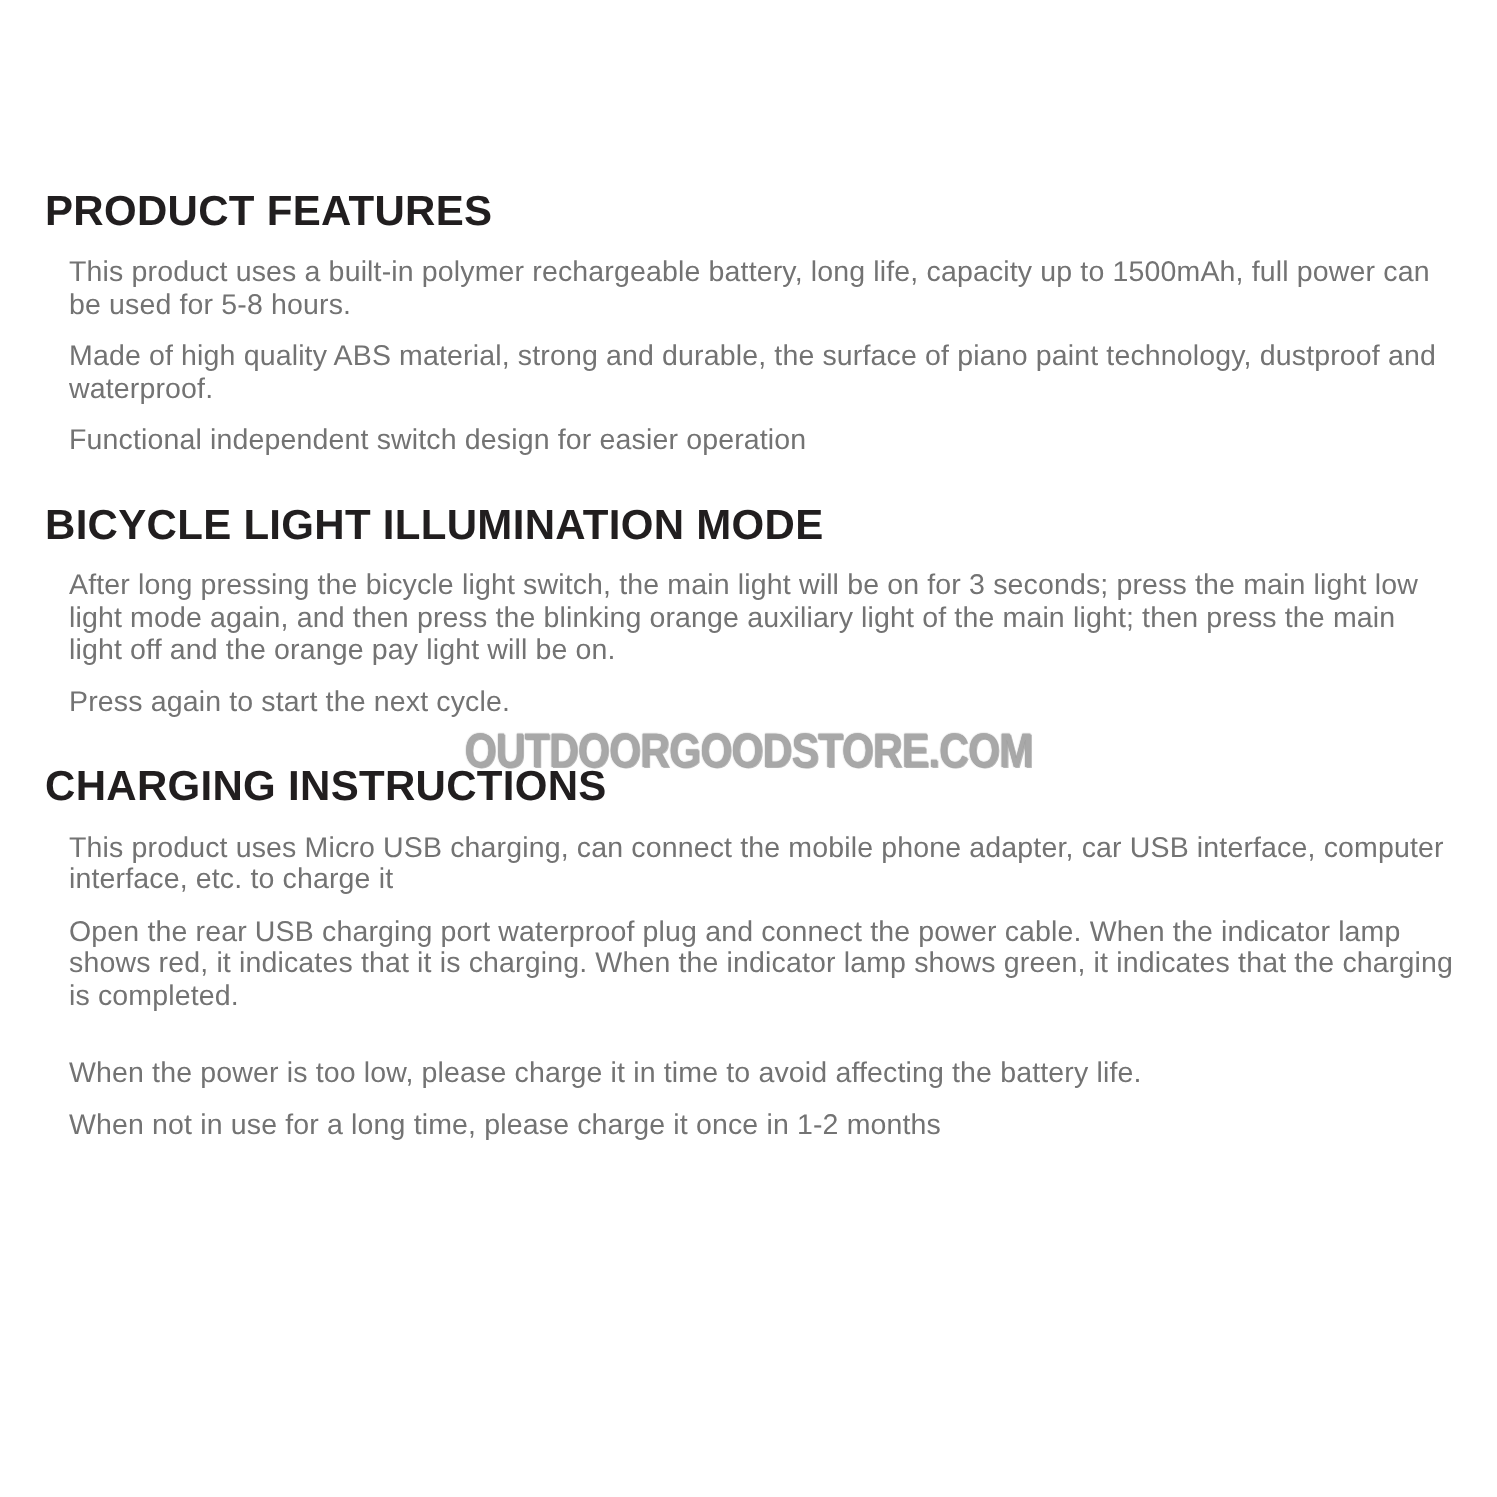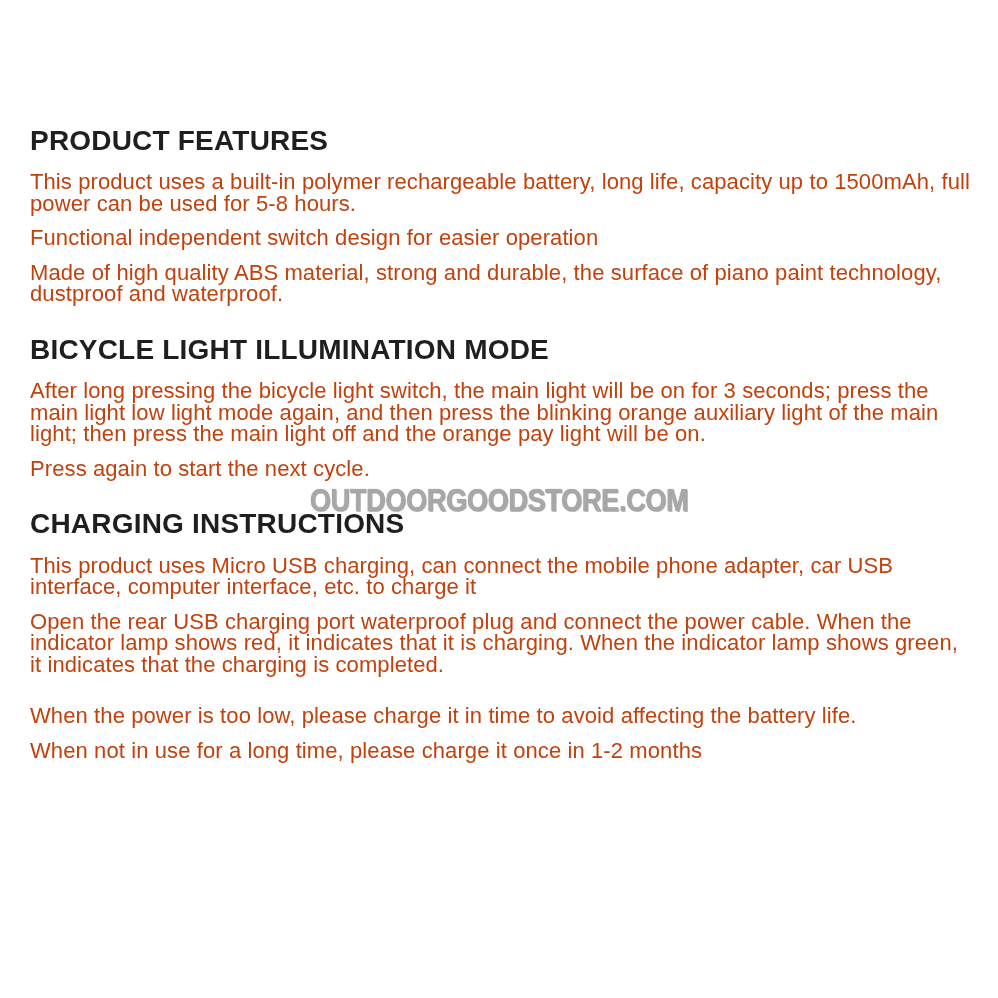--- a/index.html
+++ b/index.html
@@ -20,24 +20,24 @@
   .doc-section { margin: 0 0 30px 0; }
   .section-heading {
     font-size: 28px;
     font-weight: 700;
     color: #211e1f;
     letter-spacing: 0.2px;
     margin: 0 0 16px 0;
     line-height: 1.05;
   }
   .body-para {
-    font-size: 22px;
+    font-size: 19px;
     line-height: 21.5px;
-    color: #c2410c;
-    margin: 0 0 13px 0;
+    color: #737373;
+    margin: 0 0 13px 16px;
     letter-spacing: 0.1px;
   }
   .watermark {
     position: absolute;
     top: 482px;
     left: 50%;
     transform: translateX(-50%) scale(0.88, 1.04);
     transform-origin: center top;
     font-size: 31px;
     font-weight: 700;
@@ -49,22 +49,22 @@
   }
 </style>
 </head>
 <body>
 
 <div class="doc">
 
   <section class="doc-section">
     <h2 class="section-heading">PRODUCT FEATURES</h2>
     <p class="body-para">This product uses a built-in polymer rechargeable battery, long life, capacity up to 1500mAh, full power can be used for 5-8 hours.</p>
+    <p class="body-para">Made of high quality ABS material, strong and durable, the surface of piano paint technology, dustproof and waterproof.</p>
     <p class="body-para">Functional independent switch design for easier operation</p>
-    <p class="body-para">Made of high quality ABS material, strong and durable, the surface of piano paint technology, dustproof and waterproof.</p>
   </section>
 
   <section class="doc-section">
     <h2 class="section-heading">BICYCLE LIGHT ILLUMINATION MODE</h2>
     <p class="body-para">After long pressing the bicycle light switch, the main light will be on for 3 seconds; press the main light low light mode again, and then press the blinking orange auxiliary light of the main light; then press the main light off and the orange pay light will be on.</p>
     <p class="body-para">Press again to start the next cycle.</p>
   </section>
 
   <section class="doc-section">
     <h2 class="section-heading">CHARGING INSTRUCTIONS</h2>

